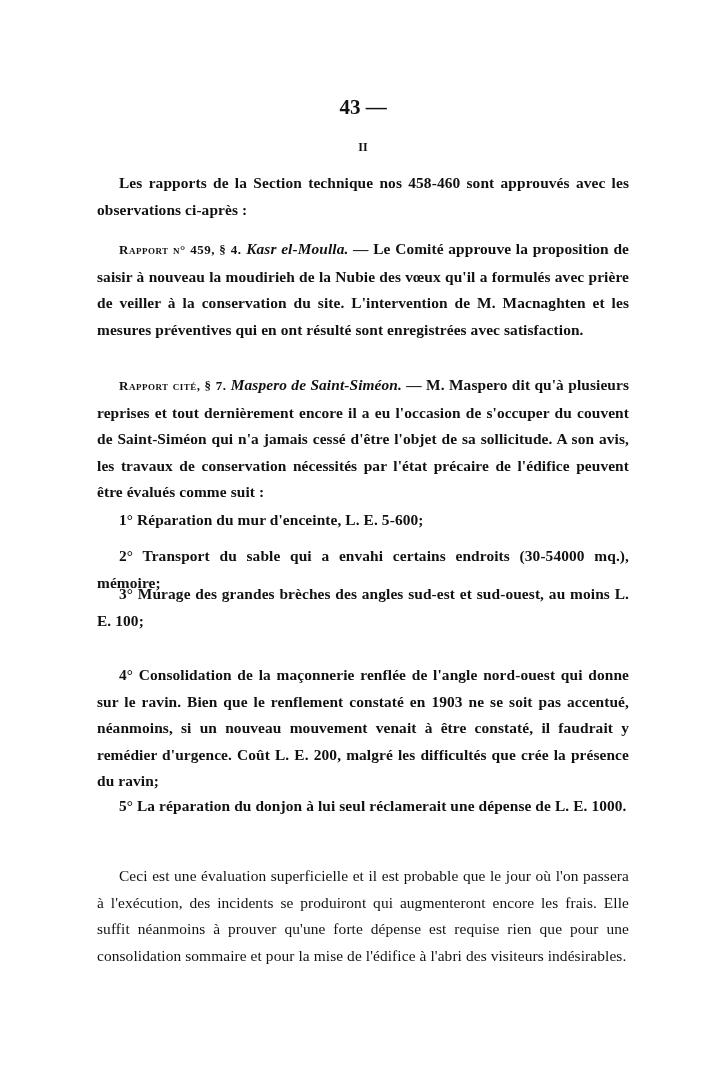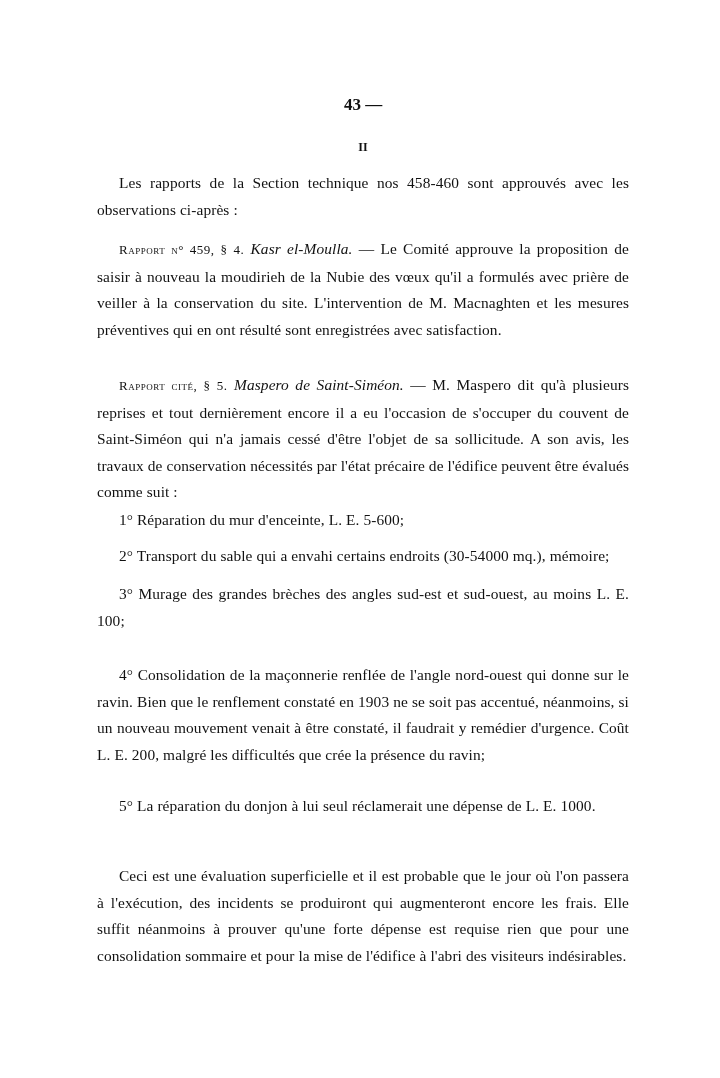--- a/index.html
+++ b/index.html
@@ -1,24 +1,24 @@
 <!DOCTYPE html>
 <html><head>
 <meta charset="utf-8">
 <style>
   html, body { margin: 0; padding: 0; background: #ffffff; }
   body { width: 720px; height: 1078px; position: relative; overflow: hidden;
          font-family: "Liberation Serif", "DejaVu Serif", serif; color: #111; }
   .page { position: absolute; left: 97px; top: 0; width: 532px; }
   .header { position: absolute; top: 95px; left: 0; width: 100%; text-align: center;
-            font-size: 17px; font-weight: bold; }
+            font-size: 21px; font-weight: bold; }
   .section-num { position: absolute; top: 140px; left: 0; width: 100%; text-align: center;
                  font-size: 12px; font-weight: bold; }
   .para { position: absolute; left: 0; width: 532px; font-size: 15.4px; line-height: 26.6px;
-          text-align: justify; text-align-last: left; font-weight: normal; letter-spacing: 0.1px; }
+          text-align: justify; text-align-last: left; font-weight: bold; letter-spacing: 0.1px; }
   .indent { text-indent: 22px; }
   .sc { font-variant: small-caps; letter-spacing: 0.5px; font-size: 13px; }
   .it { font-style: italic; }
   .plain { font-weight: normal; }
 </style>
 </head>
 <body>
 
 <div class="page">
   <div class="header">43 —</div>
@@ -26,21 +26,21 @@
 
   <div class="para indent" style="top:170px;">Les rapports de la Section technique nos 458-460 sont approuvés avec les observations ci-après :</div>
 
   <div class="para indent" style="top:236px;">
     <span class="sc">Rapport n° 459, § 4.</span>
     <span class="it">Kasr el-Moulla.</span>
     <span>— Le Comité approuve la proposition de saisir à nouveau la moudirieh de la Nubie des vœux qu'il a formulés avec prière de veiller à la conservation du site. L'intervention de M. Macnaghten et les mesures préventives qui en ont résulté sont enregistrées avec satisfaction.</span>
   </div>
 
   <div class="para indent" style="top:372px;">
-    <span class="sc">Rapport cité, § 5.</span>
+    <span class="sc">Rapport cité, § 7.</span>
     <span class="it">Maspero de Saint-Siméon.</span>
     <span>— M. Maspero dit qu'à plusieurs reprises et tout dernièrement encore il a eu l'occasion de s'occuper du couvent de Saint-Siméon qui n'a jamais cessé d'être l'objet de sa sollicitude. A son avis, les travaux de conservation nécessités par l'état précaire de l'édifice peuvent être évalués comme suit :</span>
   </div>
 
   <div class="para indent" style="top:507px;">1° Réparation du mur d'enceinte, L. E. 5-600;</div>
   <div class="para indent" style="top:543px;">2° Transport du sable qui a envahi certains endroits (30-54000 mq.), mémoire;</div>
   <div class="para indent" style="top:581px;">3° Murage des grandes brèches des angles sud-est et sud-ouest, au moins L. E. 100;</div>
   <div class="para indent" style="top:662px;">4° Consolidation de la maçonnerie renflée de l'angle nord-ouest qui donne sur le ravin. Bien que le renflement constaté en 1903 ne se soit pas accentué, néanmoins, si un nouveau mouvement venait à être constaté, il faudrait y remédier d'urgence. Coût L. E. 200, malgré les difficultés que crée la présence du ravin;</div>
   <div class="para indent" style="top:793px;">5° La réparation du donjon à lui seul réclamerait une dépense de L. E. 1000.</div>
   <div class="para indent plain" style="top:846px;margin-top:17px;">Ceci est une évaluation superficielle et il est probable que le jour où l'on passera à l'exécution, des incidents se produiront qui augmenteront encore les frais. Elle suffit néanmoins à prouver qu'une forte dépense est requise rien que pour une consolidation sommaire et pour la mise de l'édifice à l'abri des visiteurs indésirables.</div>

